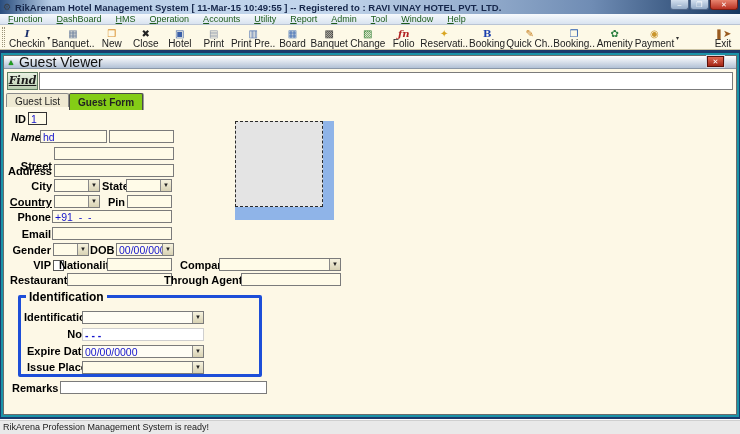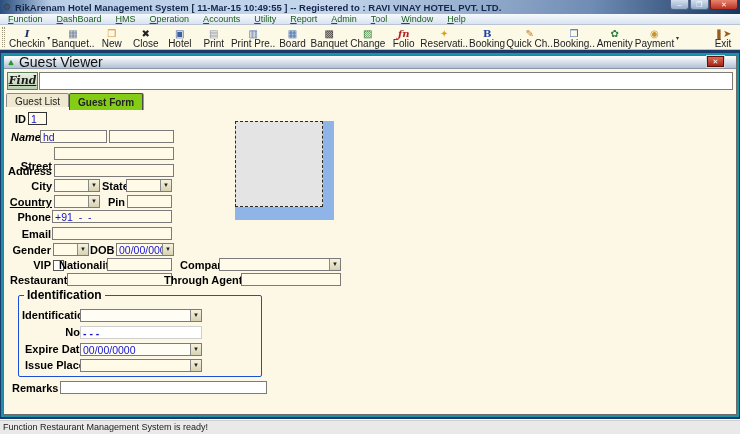--- a/index.html
+++ b/index.html
@@ -71,21 +71,21 @@
     background:#fffbe8; border:1px solid #7b7b7b; padding:0 2px; font-family:"Liberation Sans",sans-serif; }
   input.fld { outline:none; }
   .fld.white { background:#ffffff; }
   .combo { position:absolute; height:13px; background:#fffbe8; border:1px solid #7b7b7b; }
   .combo .cbtn { position:absolute; right:0; top:0; bottom:0; width:11px;
     background:linear-gradient(#f6f2de,#d8d2b4); border-left:1px solid #8a8a8a;
     font-size:6px; line-height:11px; text-align:center; color:#222; }
   .combo .cval { position:absolute; left:2px; top:0; font-size:10.5px; color:#1414cc; line-height:12px; }
   .checkbox { position:absolute; width:11px; height:11px; background:#fff; border:1px solid #555; }
 
-  .groupbox { position:absolute; border:1px solid #1d4ed8; border-radius:2px; }
+  .groupbox { position:absolute; border:3px solid #1d4ed8; border-radius:2px; }
   .groupbox .gb-title { position:absolute; left:5px; top:-8px; background:#fdf8e6; padding:0 3px;
     font-size:12px; font-weight:bold; color:#000; line-height:14px; }
 
   .img-panel { position:absolute; background:#8fb4e8; }
   .img-box { position:absolute; left:0; top:0; width:88px; height:86px;
     background:#e4e4e4; border:1px dashed #2a2a2a; }
   .btn { position:absolute; background:linear-gradient(#ffffff,#e3e3e3); border:1px solid #5a5a5a;
     box-shadow:1px 1px 0 #9a9a9a; font-size:10px; font-weight:bold; color:#000; text-align:center; }
 
   
@@ -315,14 +315,14 @@
       </div>
 
       <div class="lbl" style="left:8px;top:272px;width:46px;">Remarks</div>
       <input class="fld white" style="left: 56px; top: 271px; width: 207px;" value="">
 
     </div>
   </div>
 </div>
 
 <div class="statusbar">
-  <span>Function Restaurant Management System is ready!</span>
+  <span>RikArena Profession Management System is ready!</span>
 </div>
 
 </body></html>

